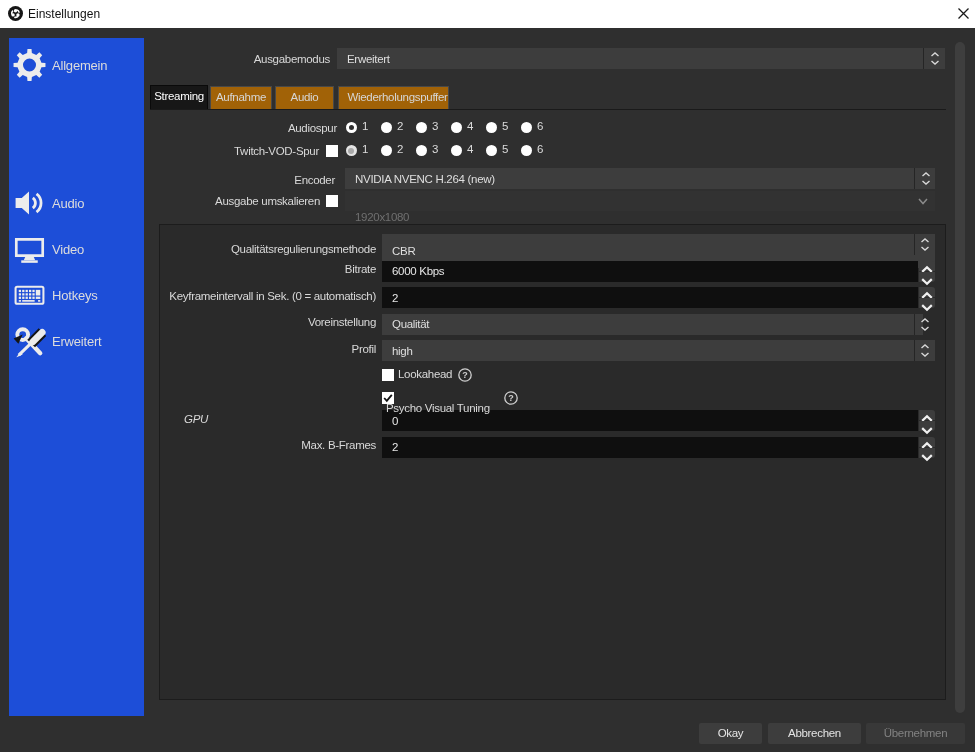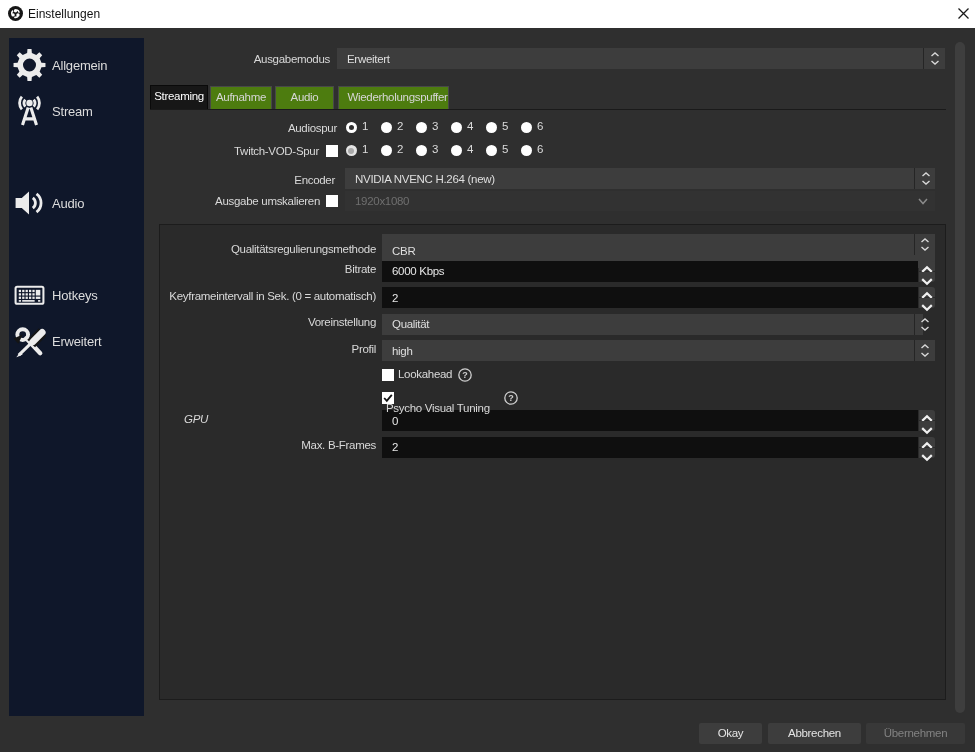--- a/index.html
+++ b/index.html
@@ -1,38 +1,38 @@
 <!DOCTYPE html>
 <html><head>
 <meta charset="utf-8">
 <style>
 * { margin:0; padding:0; box-sizing:border-box; }
 html,body { width:975px; height:752px; overflow:hidden; }
 body { font-family:"Liberation Sans", sans-serif; background:#2f2f2f; position:relative; }
 .abs { position:absolute; }
 #titlebar { left:0; top:0; width:975px; height:28px; background:#ffffff; }
 #title-text { left:28px; top:7px; font-size:12px; color:#111; }
-#sidebar { left:9px; top:38px; width:135px; height:678px; background:#0f172a; }
+#sidebar { left:9px; top:38px; width:135px; height:678px; background:#1d4ed8; }
 .nav { position:absolute; left:0; width:135px; height:46px; color:#dcdcdc; font-size:13px; }
 .nav .lbl { position:absolute; left:43px; top:50%; transform:translateY(-50%); letter-spacing:-0.2px; }
 .nav svg { position:absolute; left:4px; top:50%; transform:translateY(-50%); }
 .nav.sel { background:#1e3a52; color:#e9eff5; }
 .label { position:absolute; color:#d9d9d9; font-size:11.5px; letter-spacing:-0.3px; white-space:nowrap; }
 .rlabel { text-align:right; }
 .combo { position:absolute; background:#3d3d3d; color:#dfdfdf; font-size:11.5px; letter-spacing:-0.3px; }
 .combo .txt { position:absolute; left:10px; top:50%; transform:translateY(-50%); white-space:nowrap; }
 .field { position:absolute; background:#0f0f0f; color:#e6e6e6; font-size:11.5px; letter-spacing:-0.3px; }
 .field .txt { position:absolute; left:10px; top:50%; transform:translateY(-50%); }
 .radio { position:absolute; width:11px; height:11px; border-radius:50%; background:#ffffff; }
 .radio.on { background:transparent; border:3px solid #ffffff; }
 .radio.dis { background:#e4e4e4; }
 .radio.dis::after { content:""; position:absolute; left:2.5px; top:2.5px; width:6px; height:6px; border-radius:50%; background:#a9a9a9; }
 .rnum { position:absolute; color:#dcdcdc; font-size:11.5px; }
 .check { position:absolute; width:12px; height:12px; background:#ffffff; }
-.tab { position:absolute; top:86px; height:23px; background:#4d7c0f; border:1px solid #484848; border-bottom:none; color:#d6d6d6; font-size:11.5px; letter-spacing:-0.3px; text-align:center; }
+.tab { position:absolute; top:86px; height:23px; background:#a16207; border:1px solid #484848; border-bottom:none; color:#d6d6d6; font-size:11.5px; letter-spacing:-0.3px; text-align:center; }
 .tab span { position:relative; top:4px; }
 .tab.sel { background:#171717; border-color:#0a0a0a; color:#ffffff; top:85px; height:24px; }
 .btn { position:absolute; height:21px; background:#3d3d3d; border-radius:2px; color:#e4e4e4; font-size:11.5px; letter-spacing:-0.3px; text-align:center; line-height:21px; }
 .sep { position:absolute; width:1px; background:#252525; }
 .spinbtn { position:absolute; left:0; width:16px; background:#3d3d3d; }
 </style>
 </head>
 <body>
 
 <div id="titlebar" class="abs"></div>
@@ -50,34 +50,34 @@
   <path d="M0.5,0.5 L10.5,10.5 M10.5,0.5 L0.5,10.5" stroke="#1a1a1a" stroke-width="1.3"></path>
 </svg>
 
 <div id="sidebar" class="abs">
   <div class="nav" style="top:4px">
     <svg width="33" height="33" viewBox="0 0 32 32">
         <path fill="#ececec" fill-rule="evenodd" d="M13.7,4.43 L14.03,0.52 L17.97,0.52 L18.3,4.43 L22.56,6.19 L25.55,3.67 L28.33,6.45 L25.81,9.44 L27.57,13.7 L31.48,14.03 L31.48,17.97 L27.57,18.3 L25.81,22.56 L28.33,25.55 L25.55,28.33 L22.56,25.81 L18.3,27.57 L17.97,31.48 L14.03,31.48 L13.7,27.57 L9.44,25.81 L6.45,28.33 L3.67,25.55 L6.19,22.56 L4.43,18.3 L0.52,17.97 L0.52,14.03 L4.43,13.7 L6.19,9.44 L3.67,6.45 L6.45,3.67 L9.44,6.19 Z M22.3,16.0 A6.3,6.3 0 1 0 9.7,16.0 A6.3,6.3 0 1 0 22.3,16.0 Z"></path>
       </svg>
     <span class="lbl">Allgemein</span>
   </div>
-  <div class="nav" style="top:50px">
-    <svg width="33" height="33" viewBox="0 0 32 32">
-      <circle cx="16" cy="8.3" r="3.1" fill="#ececec"></circle>
-      <path d="M11.9,4.9 A5.6,5.6 0 0 0 11.9,11.7 M8.6,2.1 A9.7,9.7 0 0 0 8.6,14.5 M20.1,4.9 A5.6,5.6 0 0 1 20.1,11.7 M23.4,2.1 A9.7,9.7 0 0 1 23.4,14.5" stroke="#ececec" stroke-width="2.7" fill="none" stroke-linecap="butt"></path>
-      <path d="M14.7,12.6 L9.2,29.5 M17.3,12.6 L22.8,29.5 M10.9,23.6 L21.1,23.6" stroke="#ececec" stroke-width="3" fill="none"></path>
-    </svg>
-    <span class="lbl">Stream</span>
-  </div>
   <div class="nav" style="top:142px">
     <svg width="33" height="33" viewBox="0 0 32 32">
       <path fill="#ececec" d="M2.5,11.2 h6 L15.5,4.8 V27.2 L8.5,20.8 h-6 Z"></path>
       <path d="M19.2,11 A6.2,6.2 0 0 1 19.2,21 M22.8,7.2 A11,11 0 0 1 22.8,24.8" stroke="#ececec" stroke-width="2.7" fill="none" stroke-linecap="butt"></path>
     </svg>
     <span class="lbl">Audio</span>
+  </div>
+  <div class="nav" style="top:188px">
+    <svg width="33" height="33" viewBox="0 0 32 32">
+      <path d="M3.2,6.6 h25.6 v15.8 h-25.6 z" stroke="#ececec" stroke-width="2.6" fill="none"></path>
+      <path fill="#ececec" d="M12.5,22 L19.5,22 L21.5,27 L10.5,27 Z"></path>
+      <rect x="8" y="27" width="16" height="2.4" fill="#ececec"></rect>
+    </svg>
+    <span class="lbl">Video</span>
   </div>
   <div class="nav" style="top:234px">
     <svg width="33" height="33" viewBox="0 0 32 32">
       <rect x="2.5" y="8" width="27" height="16.5" rx="1.5" stroke="#ececec" stroke-width="2" fill="none"></rect>
       <g fill="#ececec">
         <rect x="5.6" y="11" width="2.2" height="2.2"></rect>
           <rect x="8.9" y="11" width="2.2" height="2.2"></rect>
           <rect x="12.2" y="11" width="2.2" height="2.2"></rect>
           <rect x="15.5" y="11" width="2.2" height="2.2"></rect>
           <rect x="18.8" y="11" width="2.2" height="2.2"></rect>
@@ -168,21 +168,21 @@
   <span class="txt">NVIDIA NVENC H.264 (new)</span>
   <div class="sep" style="left:569px;top:0;height:21px;"></div>
   <svg class="abs" style="left:573px;top:3px" width="16" height="15" viewBox="0 0 16 15">
     <path d="M4.5,5 L8,2 L11.5,5 M4.5,10 L8,13 L11.5,10" stroke="#d8d8d8" stroke-width="1.4" fill="none"></path>
   </svg>
 </div>
 
 <div class="label rlabel" style="left:150px;top:195px;width:170px;">Ausgabe umskalieren</div>
 <div class="check" style="left:326px;top:195px;"></div>
 <div class="combo" style="left:345px;top:191px;width:590px;height:20px;background:#323232;">
-  <span class="txt" style="color:#6f6f6f;">1920x1080</span>
+  <span class="txt" style="color:#6f6f6f;margin-top:16px;">1920x1080</span>
   <svg class="abs" style="left:570px;top:3px" width="16" height="14" viewBox="0 0 16 14">
     <path d="M4,5 L8,9.5 L12,5" stroke="#8a8a8a" stroke-width="1.5" fill="none"></path>
   </svg>
 </div>
 
 <div class="abs" style="left:159px;top:224px;width:787px;height:476px;background:#2a2a2a;border:1px solid #1c1c1c;"></div>
 
 <div id="groupcontent">
     <div class="combo" style="left:382px;top:234px;width:553px;height:34px;">
       <span class="txt">CBR</span>

